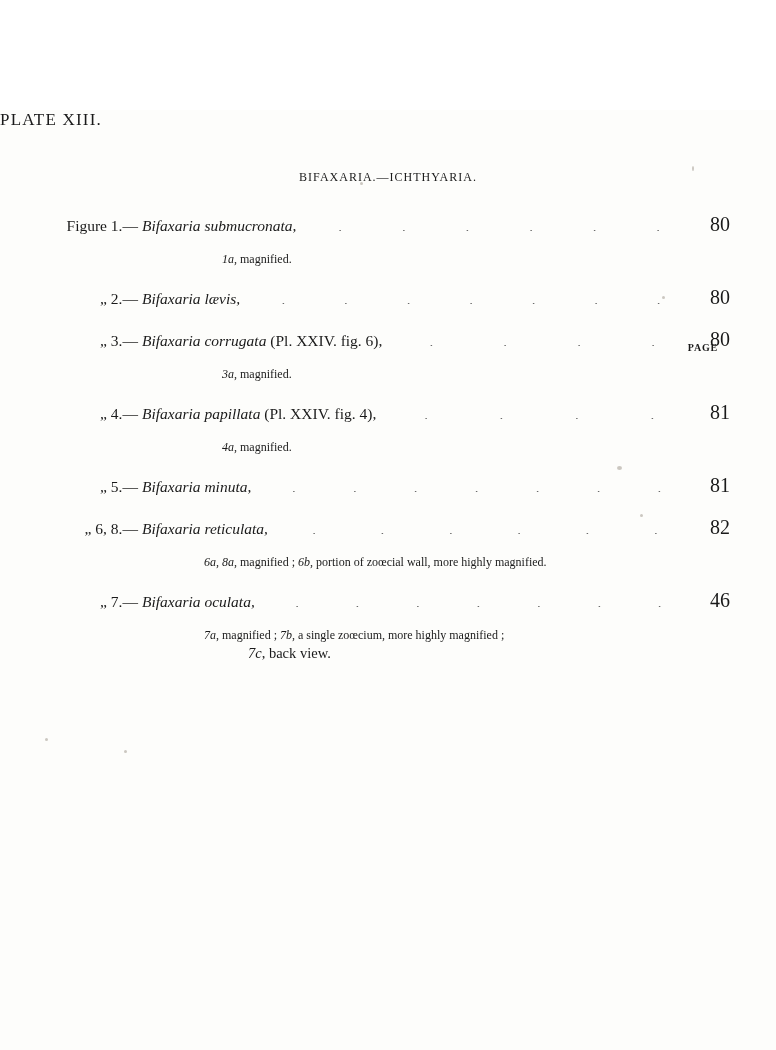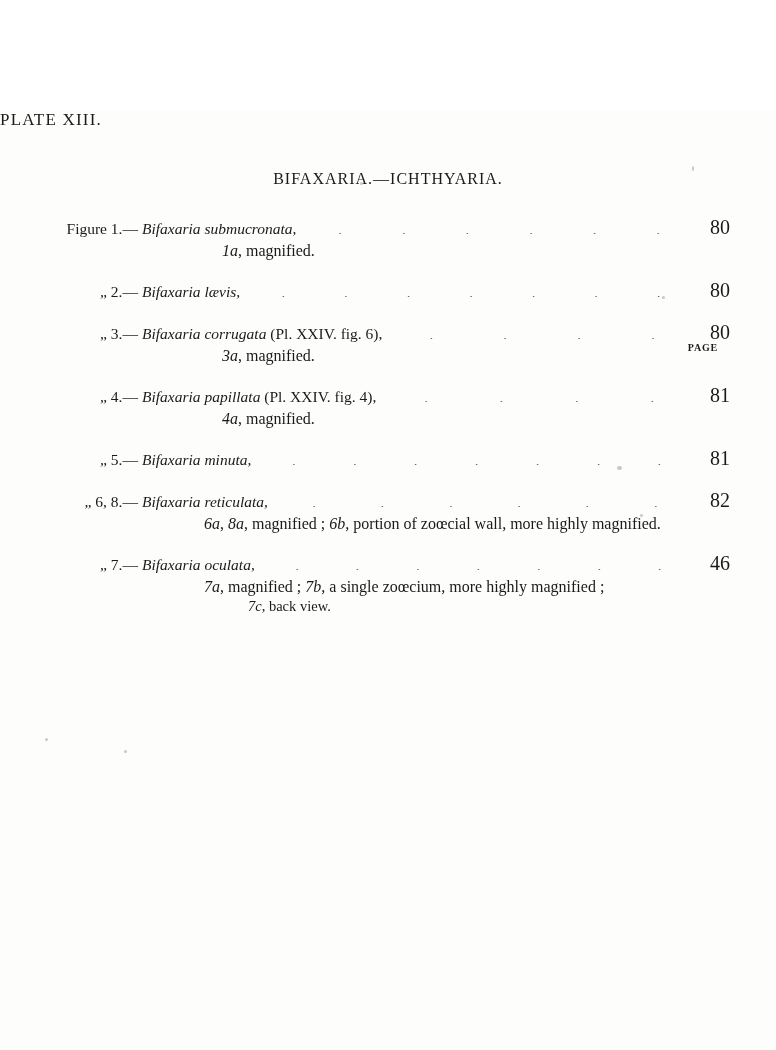--- a/index.html
+++ b/index.html
@@ -21,21 +21,21 @@
     height: 1050px;
     background: #fdfdfb;
   }
   .plate-title {
     font-size: 17px;
     letter-spacing: 1.2px;
     margin-top: 110px;
   }
   .subtitle {
     text-align: center;
-    font-size: 16px;
+    font-size: 12px;
     letter-spacing: 1.0px;
     margin-top: 40px;
     font-variant: small-caps;
   }
   .page-col-head {
     position: absolute;
     right: 58px;
     top: 232px;
     font-size: 10px;
     letter-spacing: 0.8px;
@@ -94,22 +94,22 @@
     font-size: 15px;
     line-height: 0;
   }
   .pagenum {
     flex: none;
     width: 34px;
     text-align: right;
     font-size: 20px;
   }
   .entry-sub {
-    font-size: 16px;
-    margin-top: 3px;
+    font-size: 12px;
+    margin-top: 16px;
     padding-left: 170px;
   }
   .entry-sub.wide {
     padding-left: 152px;
   }
   .entry-sub2 {
     font-size: 14.5px;
     margin-top: 2px;
     padding-left: 196px;
   }

